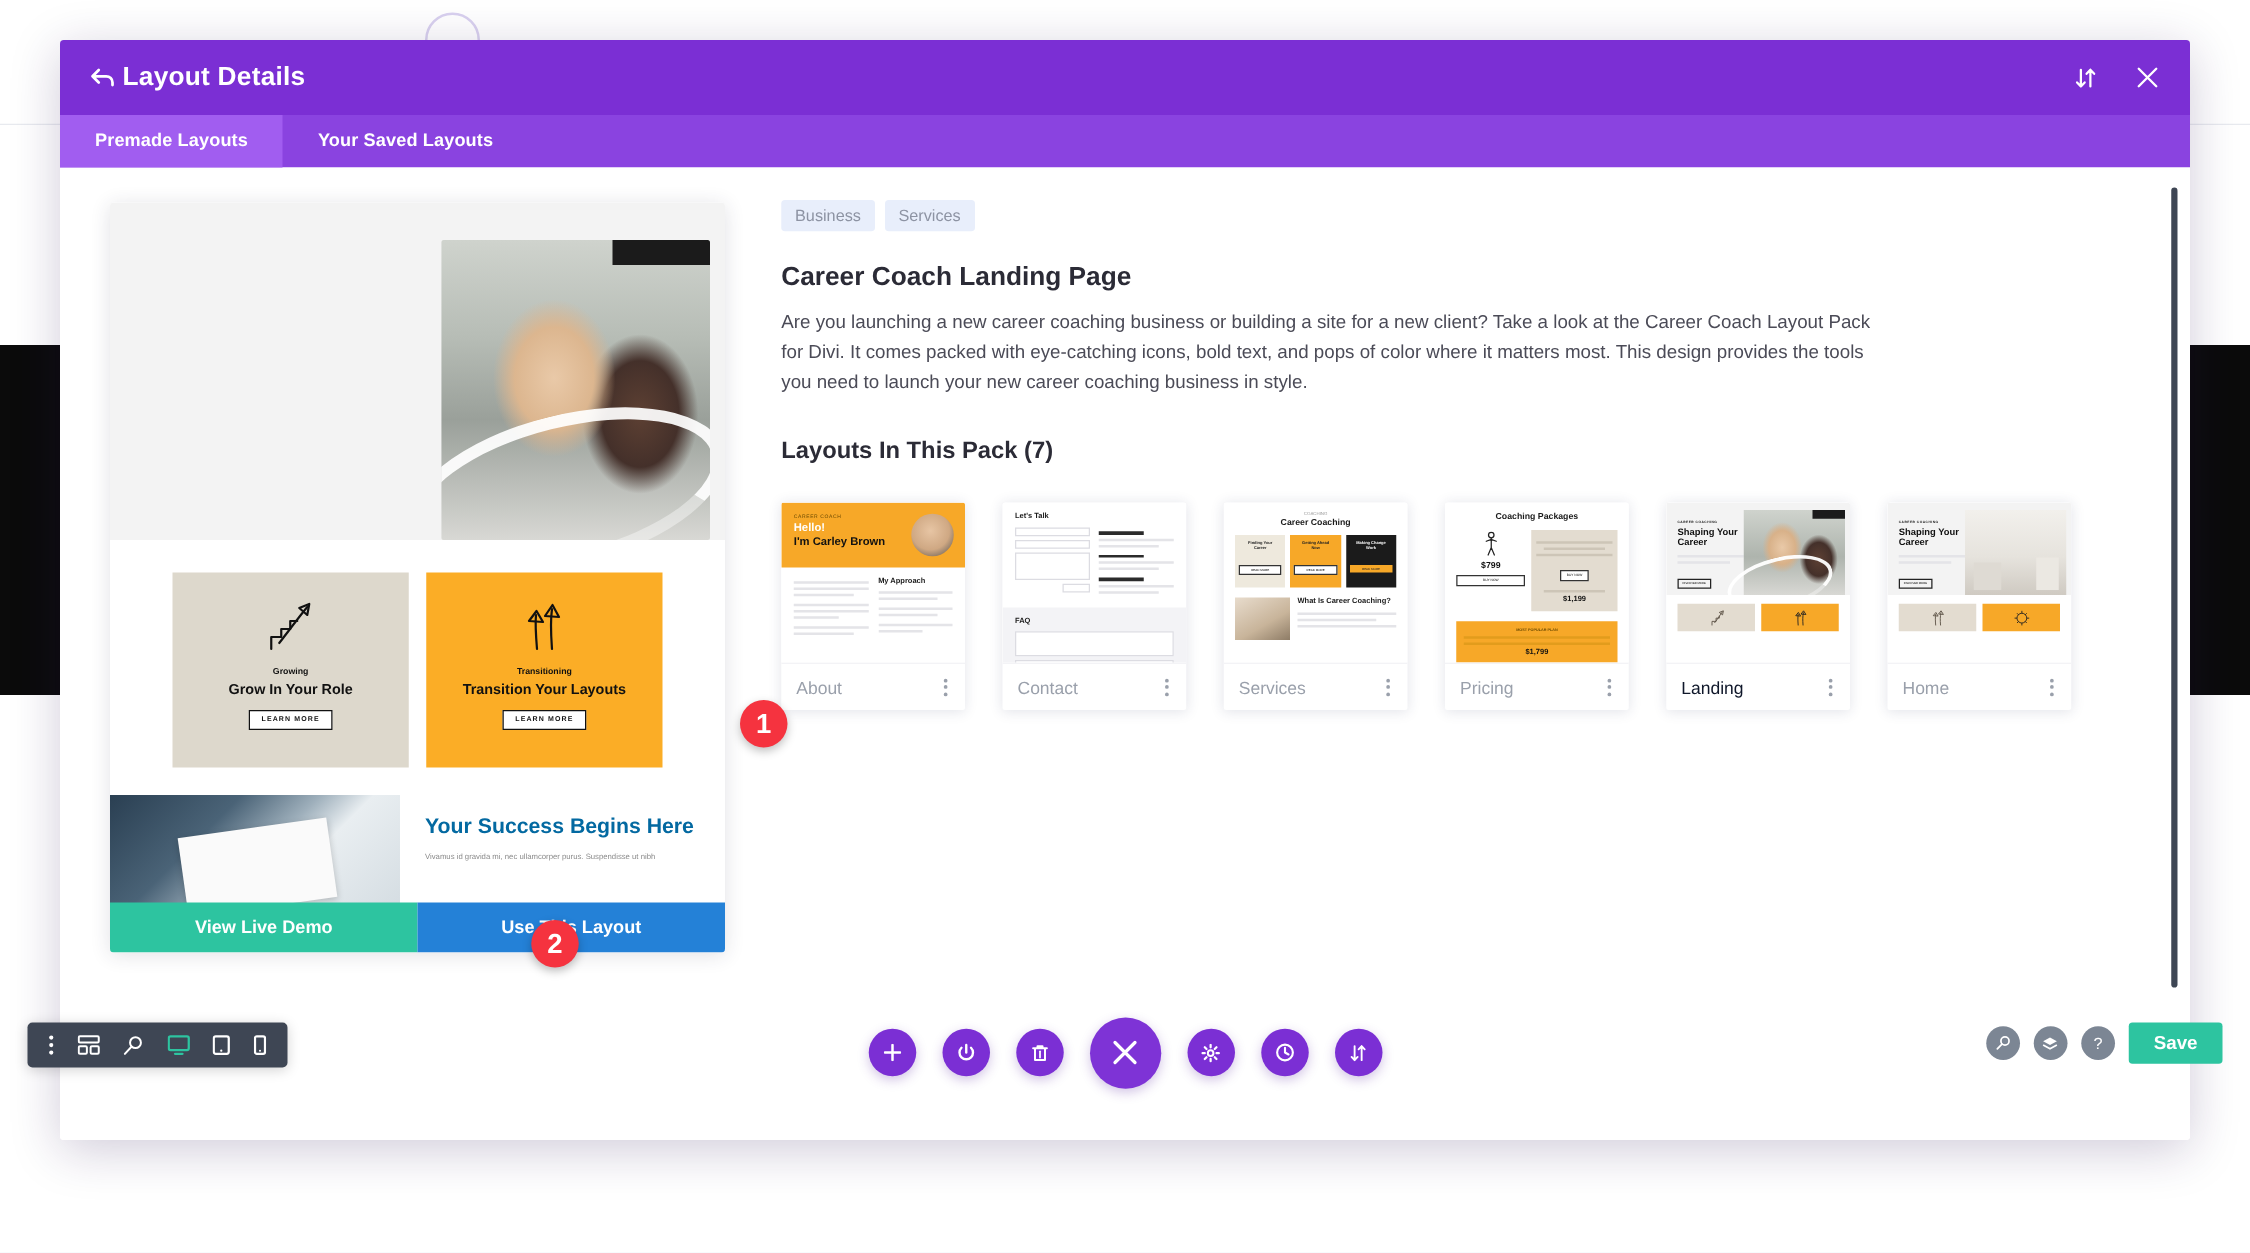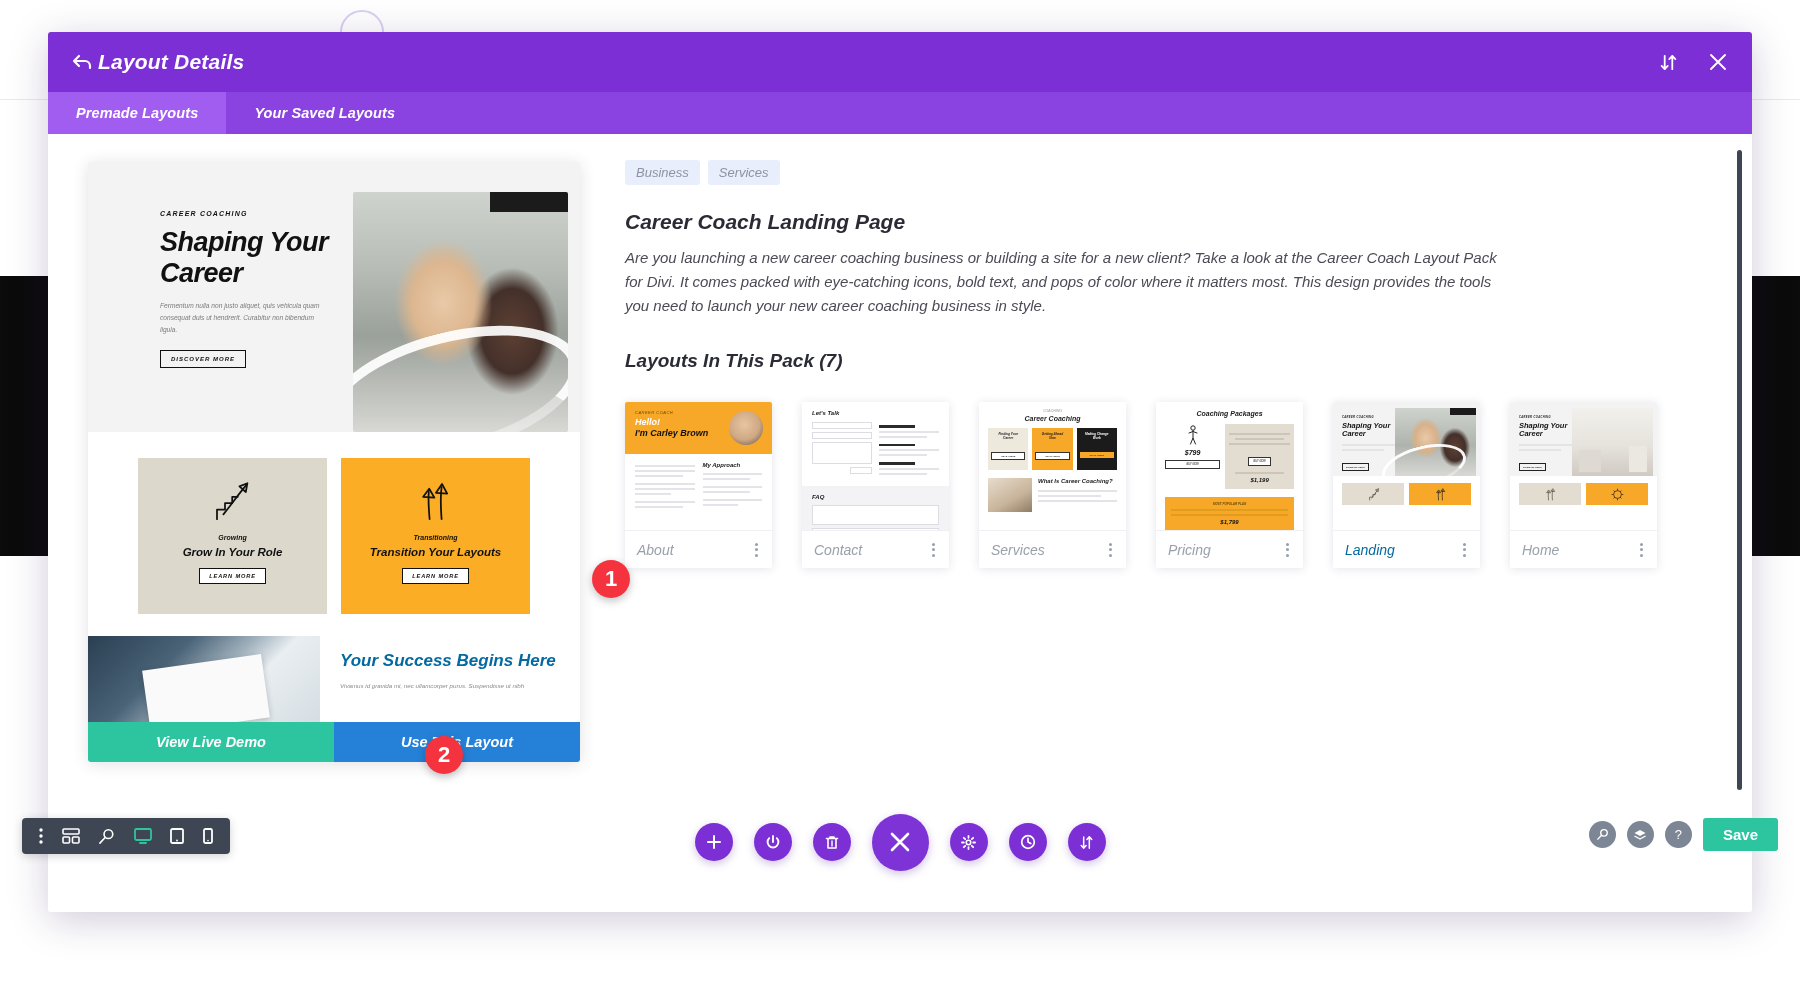--- a/index.html
+++ b/index.html
@@ -19,21 +19,20 @@
   .page-circle { position:absolute; left:340px; top:10px; width:44px; height:44px; border:2px solid #d9d1ef; border-radius:50%; background:#fff; }
 
   
   .modal {
     position: absolute; left: 48px; top: 32px;
     width: 1704px; height: 880px;
     background: #fff;
     border-radius: 3px;
     box-shadow: 0 8px 40px rgba(40,20,80,.22);
     overflow: hidden;
-    font-style: italic;
   }
   .modal-header {
     height: 60px; background: #7b2fd4;
     display:flex; align-items:center; padding: 0 24px;
     color:#fff;
   }
   .back-arrow { width:26px; font-size:21px; line-height:1; color:#fff; cursor:pointer; }
   .modal-title { font-size: 21px; font-weight: 600; letter-spacing:.2px; }
   .header-right { margin-left:auto; display:flex; align-items:center; gap:30px; }
   .hdr-icon { font-size:20px; color:#fff; cursor:pointer; line-height:1; }
@@ -102,21 +101,21 @@
   .cat-pill { background:#e8eefb; color:#8d93a3; font-size:13px; padding:5px 11px; border-radius:3px; cursor:pointer;text-align:right; }
   .pack-title { margin-top:25px; font-size:21px; font-weight:700; color:#2b2b36; }
   .pack-desc { margin-top:12px; font-size:15px; line-height:1.6; color:#4b4b57; max-width:880px; }
   .pack-sub { margin-top:32px; font-size:19px; font-weight:700; color:#2b2b36; }
 
   .grid { margin-top:30px; display:flex; flex-wrap:wrap; gap:32px 30px; }
   .lcard { width: 147px; background:#fff; box-shadow: 0 1px 10px rgba(40,50,90,.13); border-radius:2px; overflow:hidden; }
   .lcard-thumb { height:128px; background:#fff; overflow:hidden; position:relative; }
   .lcard-foot { height:38px; display:flex; align-items:center; justify-content:space-between; padding: 0 10px 0 12px; border-top:1px solid #f0f0f4; }
   .lcard-name { font-size:14px; color:#9aa0ab; }
-  .lcard-name.dark { color:#0369a1; }
+  .lcard-name.dark { color:#0f172a; }
   .dots { display:flex; flex-direction:column; gap:2.5px; cursor:pointer; padding:4px; }
   .dots i { width:3px; height:3px; background:#9aa0ab; border-radius:50%; display:block; }
 
   
   .t-orange { background:#f7a828; height:52px; padding:8px 8px 0 10px; position:relative; }
   .t-label { font-size:4px; color:#6b4a00; letter-spacing:.5px; }
   .t-hello { font-size:9px; font-weight:800; color:#fff; line-height:1; margin-top:3px; }
   .t-name { font-size:9px; font-weight:800; color:#111; line-height:1.1; margin-top:2px; }
   .t-avatar { position:absolute; right:9px; top:9px; width:34px; height:34px; border-radius:50%;
     background: radial-gradient(circle at 45% 40%, #e7c5a4 0%, #cfa883 55%, #4a4a4a 100%); }
@@ -199,26 +198,20 @@
       <div class="tab active">Premade Layouts</div>
       <div class="tab">Your Saved Layouts</div>
     </div>
 
     <div class="modal-body">
 
       <div class="left-pane">
         <div class="preview-card">
 
           <div class="pv-hero">
-            <div class="pv-hero-left">
-              <div class="pv-eyebrow">CAREER COACHING</div>
-              <div class="pv-h1">Shaping Your Career</div>
-              <div class="pv-sub">Fermentum nulla non justo aliquet, quis vehicula quam consequat duis ut hendrerit. Curabitur non bibendum ligula.</div>
-              <div class="pv-btn-outline">DISCOVER MORE</div>
-            </div>
             <div class="pv-hero-img">
               <div class="dark-tab"></div>
               <div class="white-sweep"></div>
             </div>
           </div>
 
           <div class="pv-mid">
             <div class="pv-feat beige">
               <svg viewBox="0 0 60 60" width="48" height="48">
                 <path d="M10 54 V42 H20 V34 H29 V26 H36" stroke="#111" stroke-width="2.2" fill="none" stroke-linecap="round" stroke-linejoin="round"></path>

